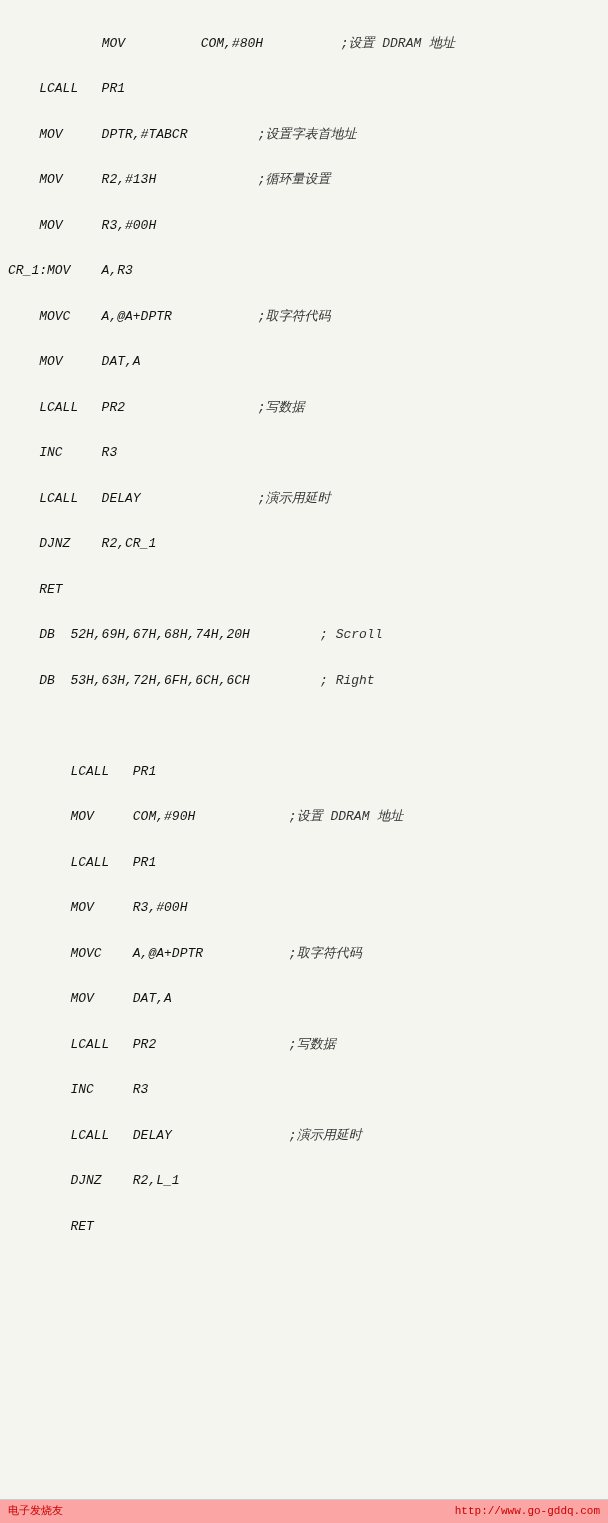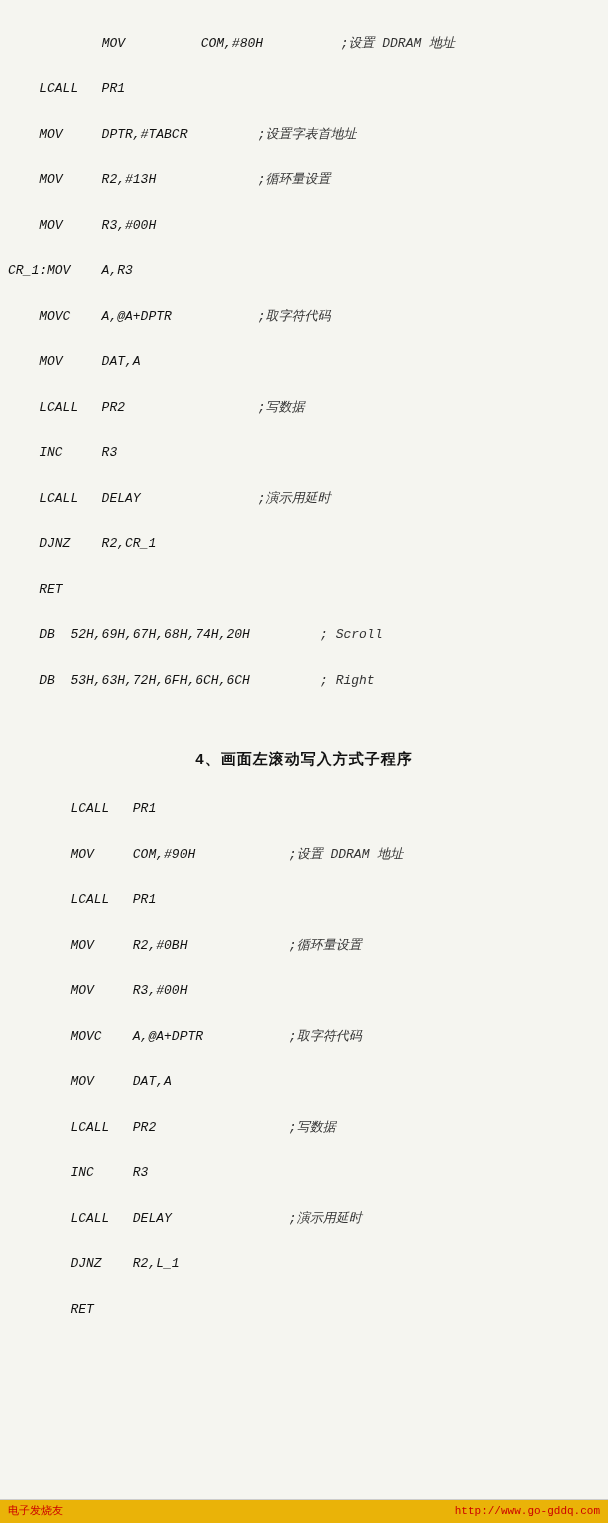--- a/index.html
+++ b/index.html
@@ -25,21 +25,21 @@
       font-weight: bold;
       text-align: center;
       margin: 8px 0 4px 0;
       letter-spacing: 1px;
     }
     .footer {
       position: fixed;
       bottom: 0;
       left: 0;
       width: 608px;
-      background: #eab308;
+      background: #fca5a5;
       color: #c00;
       font-size: 11px;
       text-align: right;
       padding: 2px 8px;
       border-top: 1px solid #ccc;
     }
     .line { display: block; font-style: italic; }
     span.comment { color: #333; }
   </style>
 </head>
@@ -58,27 +58,25 @@
 <span class="line">    MOV     DAT,A</span>
 <span class="line">    LCALL   PR2                 <span class="comment">;写数据</span></span>
 <span class="line">    INC     R3</span>
 <span class="line">    LCALL   DELAY               <span class="comment">;演示用延时</span></span>
 <span class="line">    DJNZ    R2,CR_1</span>
 <span class="line">    RET</span>
 <span class="line">    DB  52H,69H,67H,68H,74H,20H         <span class="comment">; Scroll</span></span>
 <span class="line">    DB  53H,63H,72H,6FH,6CH,6CH         <span class="comment">; Right</span></span>
   </div>
 
-  <div class="section-title">4、画面左滚动写入方式子程序</div>
 
   <div class="code-block">
 <span class="line">        LCALL   PR1</span>
 <span class="line">        MOV     COM,#90H            <span class="comment">;设置 DDRAM 地址</span></span>
 <span class="line">        LCALL   PR1</span>
-<span class="line">        MOV     R2,#0BH             <span class="comment">;循环量设置</span></span>
 <span class="line">        MOV     R3,#00H</span>
 <span class="line">        MOVC    A,@A+DPTR           <span class="comment">;取字符代码</span></span>
 <span class="line">        MOV     DAT,A</span>
 <span class="line">        LCALL   PR2                 <span class="comment">;写数据</span></span>
 <span class="line">        INC     R3</span>
 <span class="line">        LCALL   DELAY               <span class="comment">;演示用延时</span></span>
 <span class="line">        DJNZ    R2,L_1</span>
 <span class="line">        RET</span>
 
 

